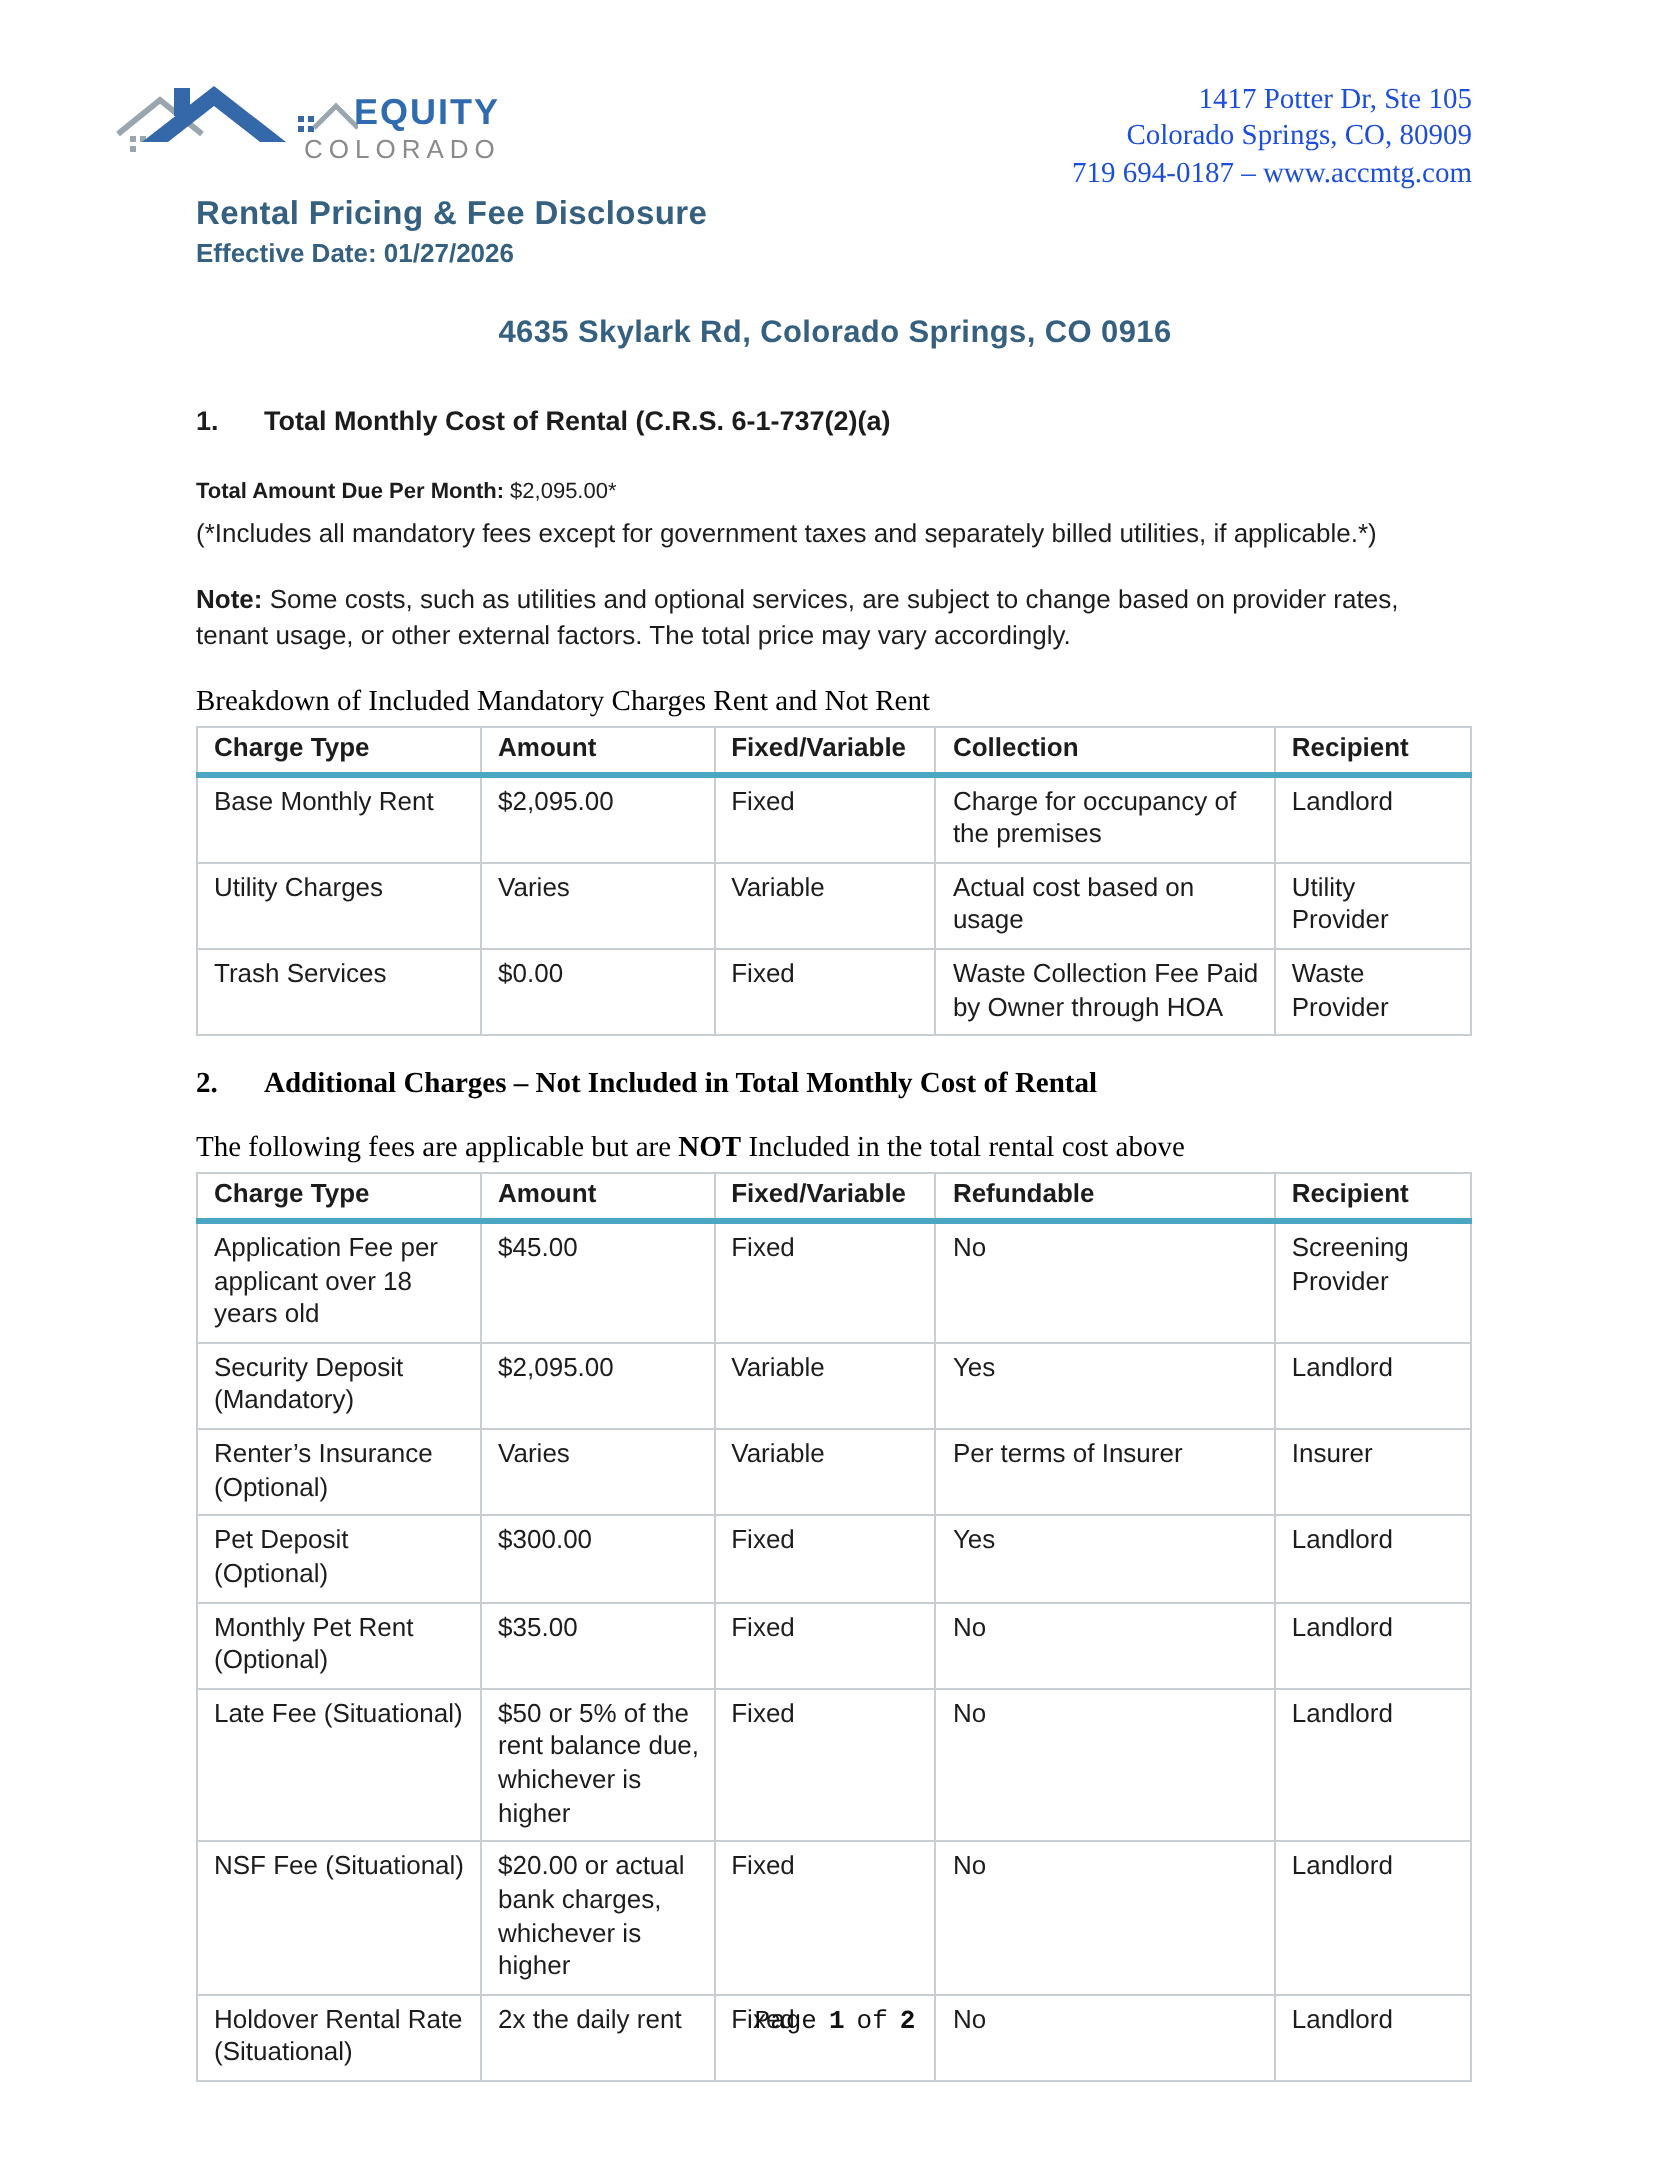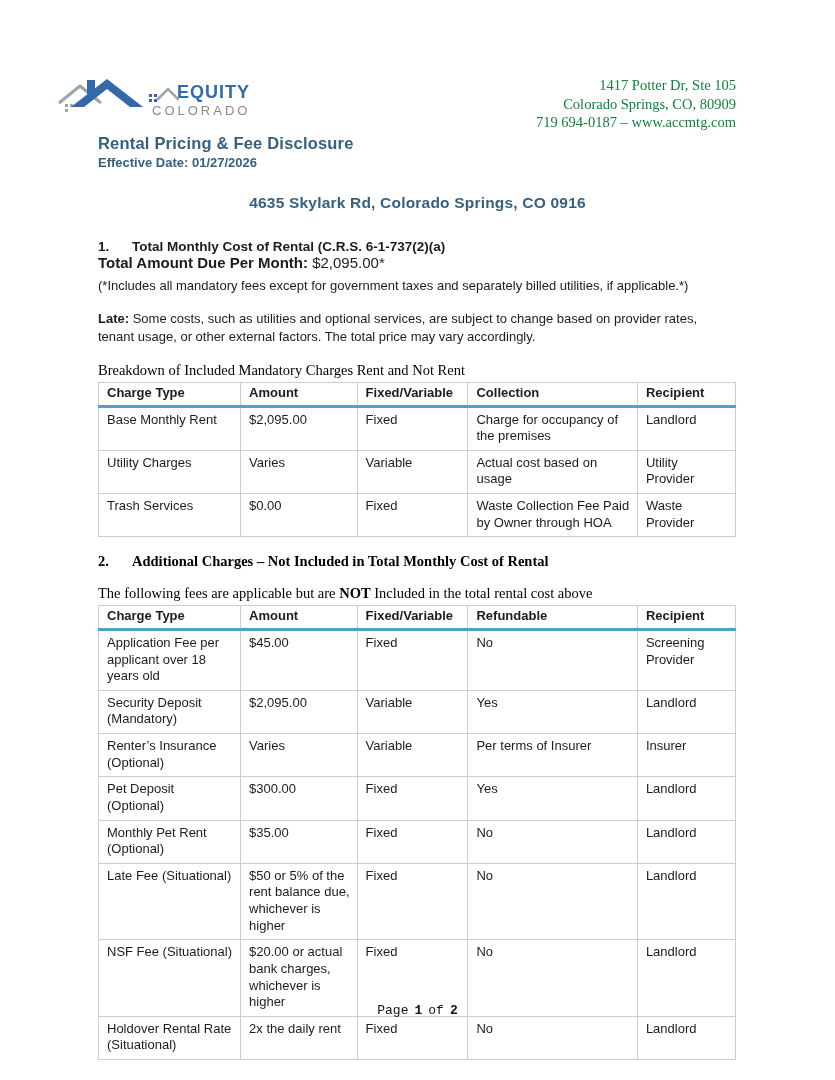--- a/index.html
+++ b/index.html
@@ -3,36 +3,36 @@
 <meta charset="utf-8">
 <style>
   * { margin:0; padding:0; box-sizing:border-box; }
   html,body { background:#e8e8e8; }
   .page {
     width:835px; height:1080px; margin:0 auto; background:#ffffff;
     position:relative; overflow:hidden;
     font-family:"Liberation Sans", sans-serif; color:#1c1c1c;
   }
   
-  .header { display:flex; justify-content:space-between; align-items:center; padding:38px 99px 0 57px;margin-top:36px; }
+  .header { display:flex; justify-content:space-between; align-items:flex-end; padding:38px 99px 0 57px; }
   .logo { position:relative; width:230px; height:58px; }
   .logo svg { position:absolute; left:0; top:0; }
   .logo-primary { position:absolute; left:120px; top:8px; font-size:18px; font-weight:bold; color:#2F6BAE; letter-spacing:1px; }
   .logo-secondary { position:absolute; left:95px; top:29px; font-size:13px; color:#8a8a8a; letter-spacing:3px; }
-  .address { font-family:"Liberation Serif", serif; font-size:14.5px; line-height:18.5px; text-align:right; color:#15803d; padding-top:2px; }
+  .address { font-family:"Liberation Serif", serif; font-size:14.5px; line-height:18.5px; text-align:right; color:#1d4ed8; padding-top:2px; }
   
   .title-block { padding:2px 45px 0 98px; }
   .doc-title { color:#36607F; font-weight:bold; font-size:16.5px; letter-spacing:.2px; }
   .effective-date { color:#36607F; font-weight:bold; font-size:13px; margin-top:2px; }
   .property-heading { text-align:center; color:#36607F; font-weight:bold; font-size:15.5px; margin-top:24px; letter-spacing:.2px; }
   
   .content { padding:0 99px 0 98px; }
   .numbered-heading-sans { margin-top:27px; font-weight:bold; font-size:13.5px; display:flex; }
   .numbered-heading-sans .num { width:34px; flex:none; }
-  .total-line { font-size:15px; }
+  .total-line { margin-top:22px; font-size:11px; }
   .total-line .lbl { font-weight:bold; }
   .includes-note { margin-top:7px; font-size:13px; }
   .note-para { margin-top:17px; font-size:13px; line-height:1.38; }
   .note-para .lbl { font-weight:bold; }
   .table-caption { margin-top:16px; font-family:"Liberation Serif", serif; font-weight:normal; font-size:14.5px; color:#000; }
   table { border-collapse:collapse; width:100%; margin-top:3px; font-size:13px; table-layout:fixed; }
   th, td { border:1px solid #c9ced3; padding:4px 7px 5px 8px; text-align:left; vertical-align:top; line-height:1.28; }
   thead th { font-weight:bold; border-bottom:3px solid #4BA6C4; padding-top:2px; padding-bottom:3px; }
   .numbered-heading-serif { margin-top:16px; font-family:"Liberation Serif", serif; font-weight:bold; font-size:14.5px; color:#000; display:flex; }
   .numbered-heading-serif .num { width:34px; flex:none; }
@@ -91,21 +91,21 @@
       <span class="num">1.</span>
       <span>Total Monthly Cost of Rental (C.R.S. 6-1-737(2)(a)</span>
     </div>
 
     <div class="total-line">
       <span class="lbl">Total Amount Due Per Month:</span><span> $2,095.00*</span>
     </div>
     <div class="includes-note">(*Includes all mandatory fees except for government taxes and separately billed utilities, if applicable.*)</div>
 
     <div class="note-para">
-      <span class="lbl">Late:</span><span> Some costs, such as utilities and optional services, are subject to change based on provider rates, tenant usage, or other external factors. The total price may vary accordingly.</span>
+      <span class="lbl">Note:</span><span> Some costs, such as utilities and optional services, are subject to change based on provider rates, tenant usage, or other external factors. The total price may vary accordingly.</span>
     </div>
 
     <div class="table-caption">Breakdown of Included Mandatory Charges Rent and Not Rent</div>
 
     <table>
       <colgroup>
         <col style="width:22.3%">
           <col style="width:18.3%">
           <col style="width:17.4%">
           <col style="width:26.6%">

